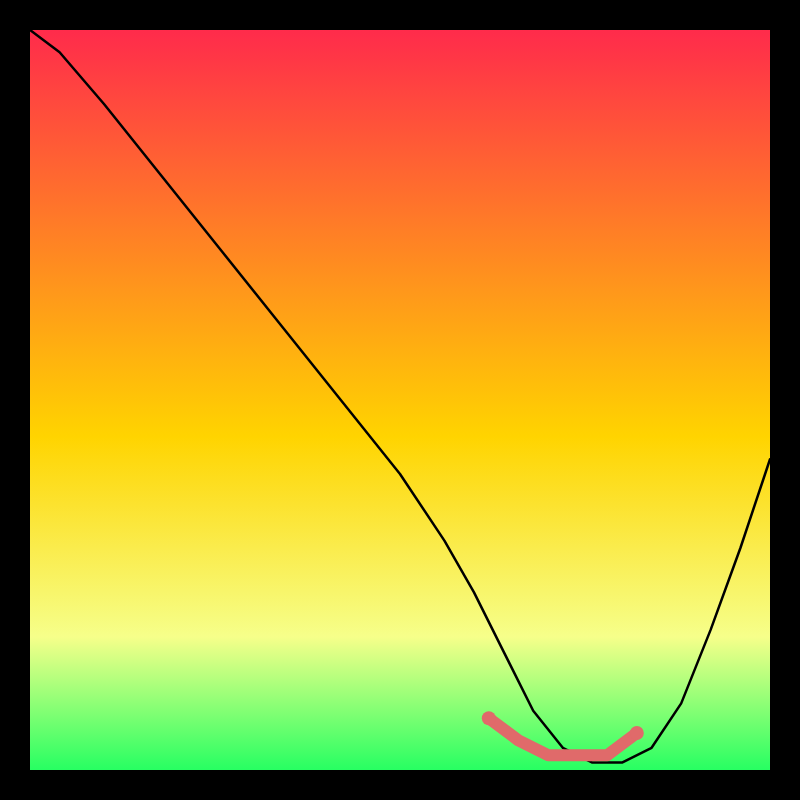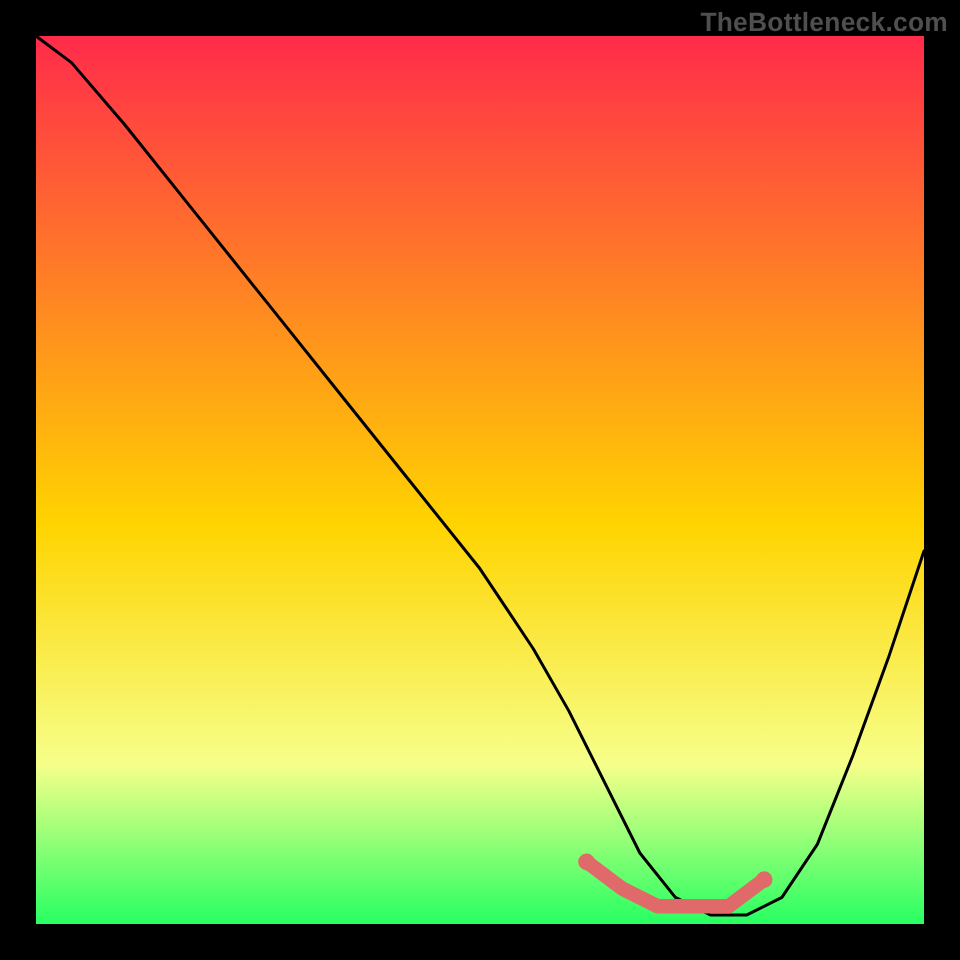--- a/index.html
+++ b/index.html
@@ -38,21 +38,20 @@
     width: 740px;
     height: 740px;
     display: block;
   }
 </style>
 </head>
 <body>
 
 <div class="stage">
 
-  <div class="watermark">TheBottleneck.com</div>
 
   <div class="plot">
     <svg viewBox="0 0 740 740">
       <defs>
         <linearGradient id="bg-grad" x1="0" y1="0" x2="0" y2="1">
           <stop offset="0%" stop-color="#ff2b4b"></stop>
           <stop offset="55%" stop-color="#ffd400"></stop>
           <stop offset="82%" stop-color="#f6ff8a"></stop>
           <stop offset="100%" stop-color="#27ff62"></stop>
         </linearGradient>

